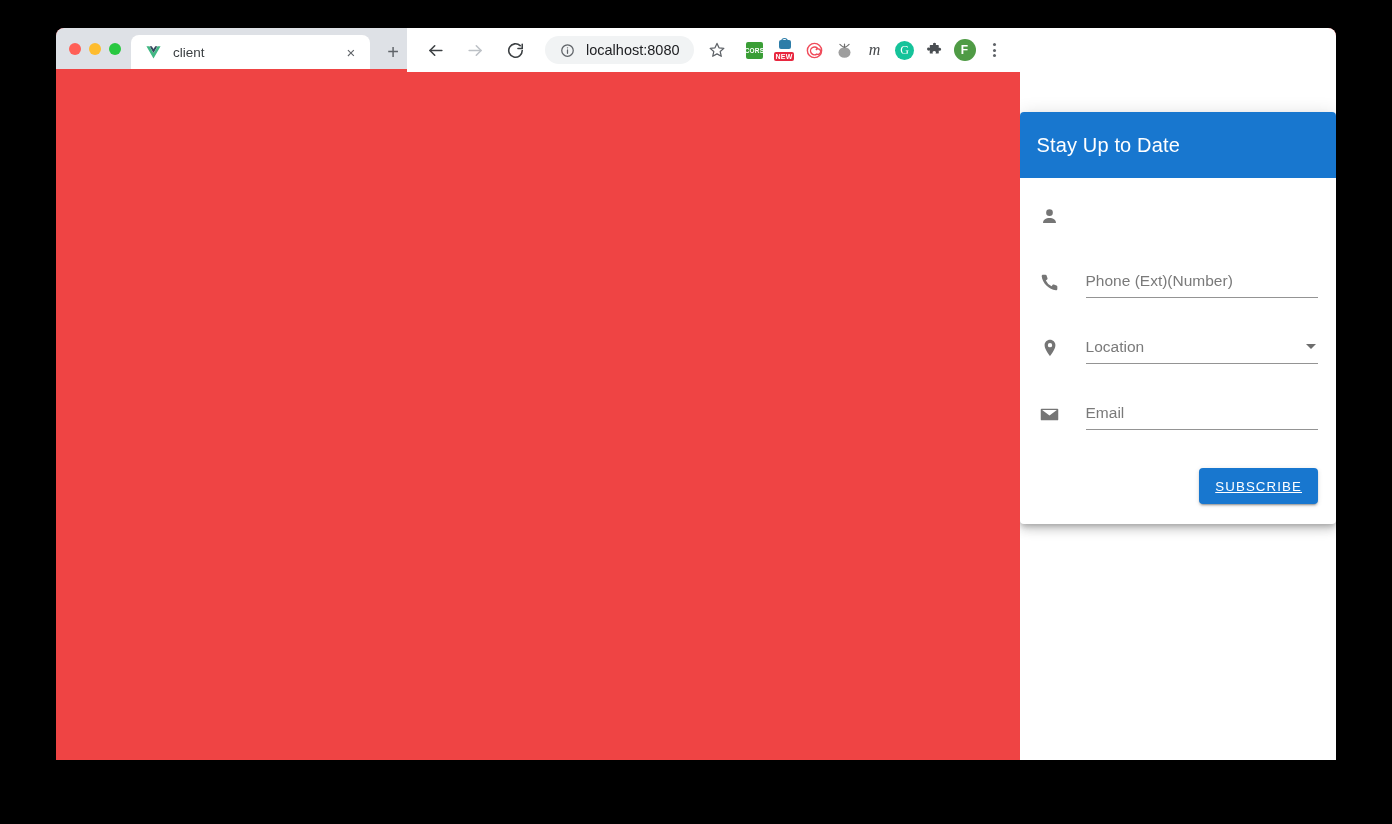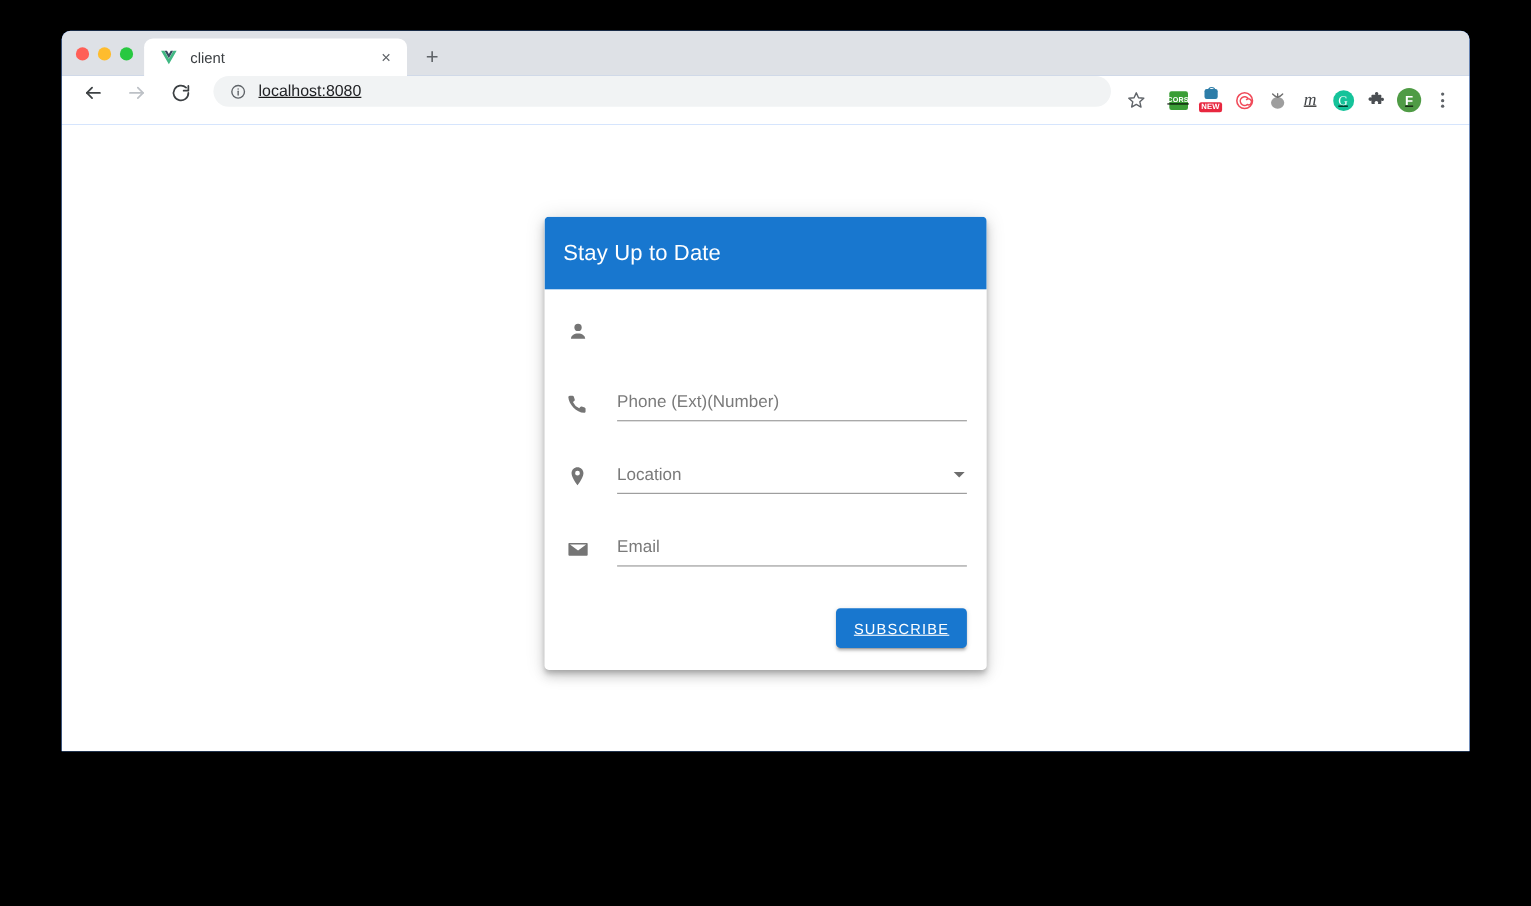--- a/index.html
+++ b/index.html
@@ -11,26 +11,26 @@
     font-family: "Liberation Sans", sans-serif;
     overflow: hidden;
   }
 
   
   .browser-window {
     position: absolute;
     left: 56px;
     top: 28px;
     width: 1280px;
-    height: 655px;
-    background: #3b82f6;
+    height: 732px;
+    background: #ef4444;
     border-radius: 8px 8px 0 0;
     overflow: hidden;
     display: flex;
-    flex-direction: column;
+    flex-direction: row;
   }
 
   
   .tab-strip {
     height: 41px;
     background: #dee1e6;
     display: flex;
     align-items: flex-end;
     padding-left: 10px;
     position: relative;
@@ -89,23 +89,23 @@
     font-size: 20px;
     line-height: 1;
     border-radius: 50%;
   }
 
   
   .toolbar {
     height: 44px;
     background: #ffffff;
     display: flex;
+    align-items: center;
     padding: 0 10px 0 8px;
     flex: 0 0 auto;
-    text-decoration: underline;
   }
   .nav-btn {
     width: 30px; height: 30px;
     margin: 0 5px;
     display: flex; align-items: center; justify-content: center;
     border-radius: 50%;
     color: #3c4043;
   }
   .nav-btn.disabled { color: #bdc1c6; }
 

